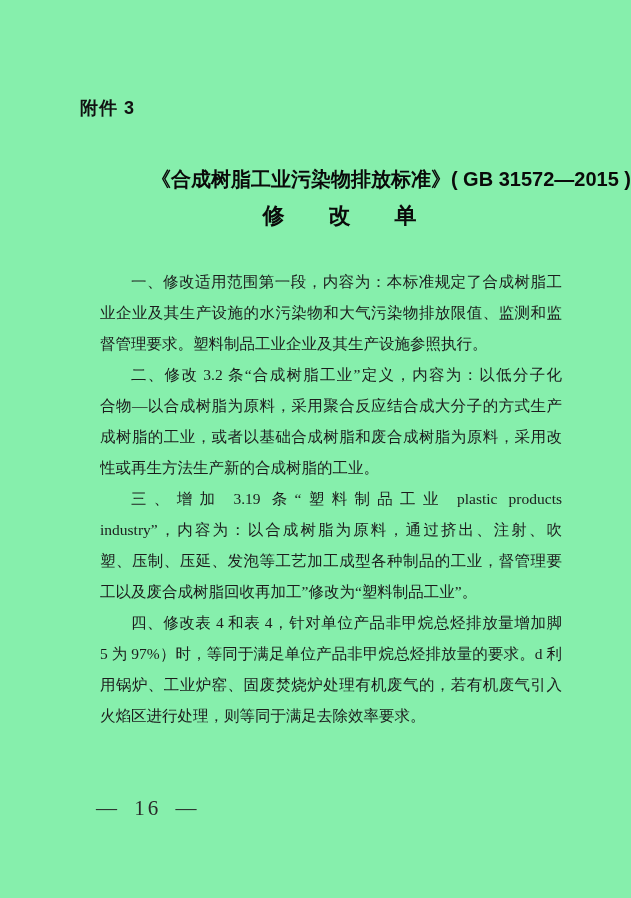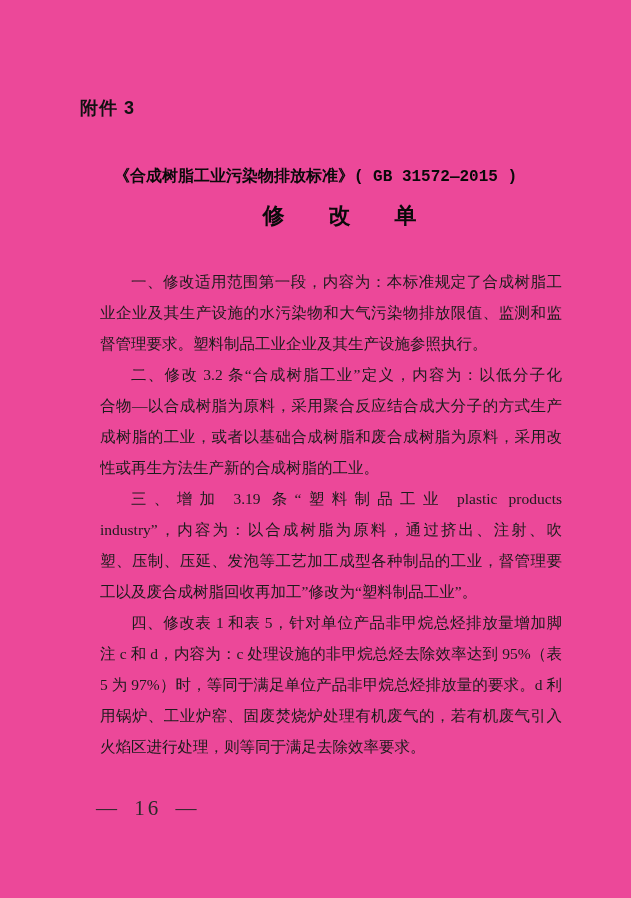--- a/index.html
+++ b/index.html
@@ -4,45 +4,45 @@
 <style>
   html, body {
     margin: 0;
     padding: 0;
     background: #ffffff;
   }
   .page {
     position: relative;
     width: 631px;
     height: 898px;
-    background: #ec4899;
+    background: #86efac;
     overflow: hidden;
     color: #1c1c1c;
     font-family: "Liberation Serif", "DejaVu Serif", serif;
   }
   .attachment-label {
     position: absolute;
     left: 80px;
     top: 96px;
     font-size: 18px;
     font-weight: bold;
     color: #111111;
     font-family: "Liberation Sans", "DejaVu Sans", sans-serif;
     letter-spacing: 1px;
   }
   .doc-title-line1 {
     position: absolute;
     left: 0;
     right: 0;
     top: 166px;
-    text-align: center;
-    font-size: 16px;
+    text-align: right;
+    font-size: 20px;
     font-weight: bold;
     color: #0a0a0a;
-    font-family: Liberation Mono, monospace;
+    font-family: Liberation Sans, sans-serif;
   }
   .doc-title-line2 {
     position: absolute;
     left: 0;
     right: 0;
     top: 201px;
     text-align: center;
     font-size: 22px;
     font-weight: bold;
     color: #0a0a0a;
@@ -104,22 +104,21 @@
         <div class="line">成树脂的工业，或者以基础合成树脂和废合成树脂为原料，采用改</div>
         <div class="line last">性或再生方法生产新的合成树脂的工业。</div>
       </div>
       <div class="para">
         <div class="line first">三、增加 3.19 条“塑料制品工业 plastic products</div>
         <div class="line">industry”，内容为：以合成树脂为原料，通过挤出、注射、吹</div>
         <div class="line">塑、压制、压延、发泡等工艺加工成型各种制品的工业，督管理要求</div>
         <div class="line last">工以及废合成树脂回收再加工”修改为“塑料制品工业”。</div>
       </div>
       <div class="para">
-        <div class="line first">四、修改表 1 和表 5，针对单位产品非甲烷总烃排放量增加脚</div>
-        <div class="line">注 c 和 d，内容为：c 处理设施的非甲烷总烃去除效率达到 95%（表</div>
+        <div class="line first">四、修改表 4 和表 4，针对单位产品非甲烷总烃排放量增加脚</div>
         <div class="line">5 为 97%）时，等同于满足单位产品非甲烷总烃排放量的要求。d 利</div>
         <div class="line">用锅炉、工业炉窑、固废焚烧炉处理有机废气的，若有机废气引入</div>
         <div class="line last">火焰区进行处理，则等同于满足去除效率要求。</div>
       </div>
     </div>
 
   <div class="page-number">— 16 —</div>
 </div>
 
 </body></html>

